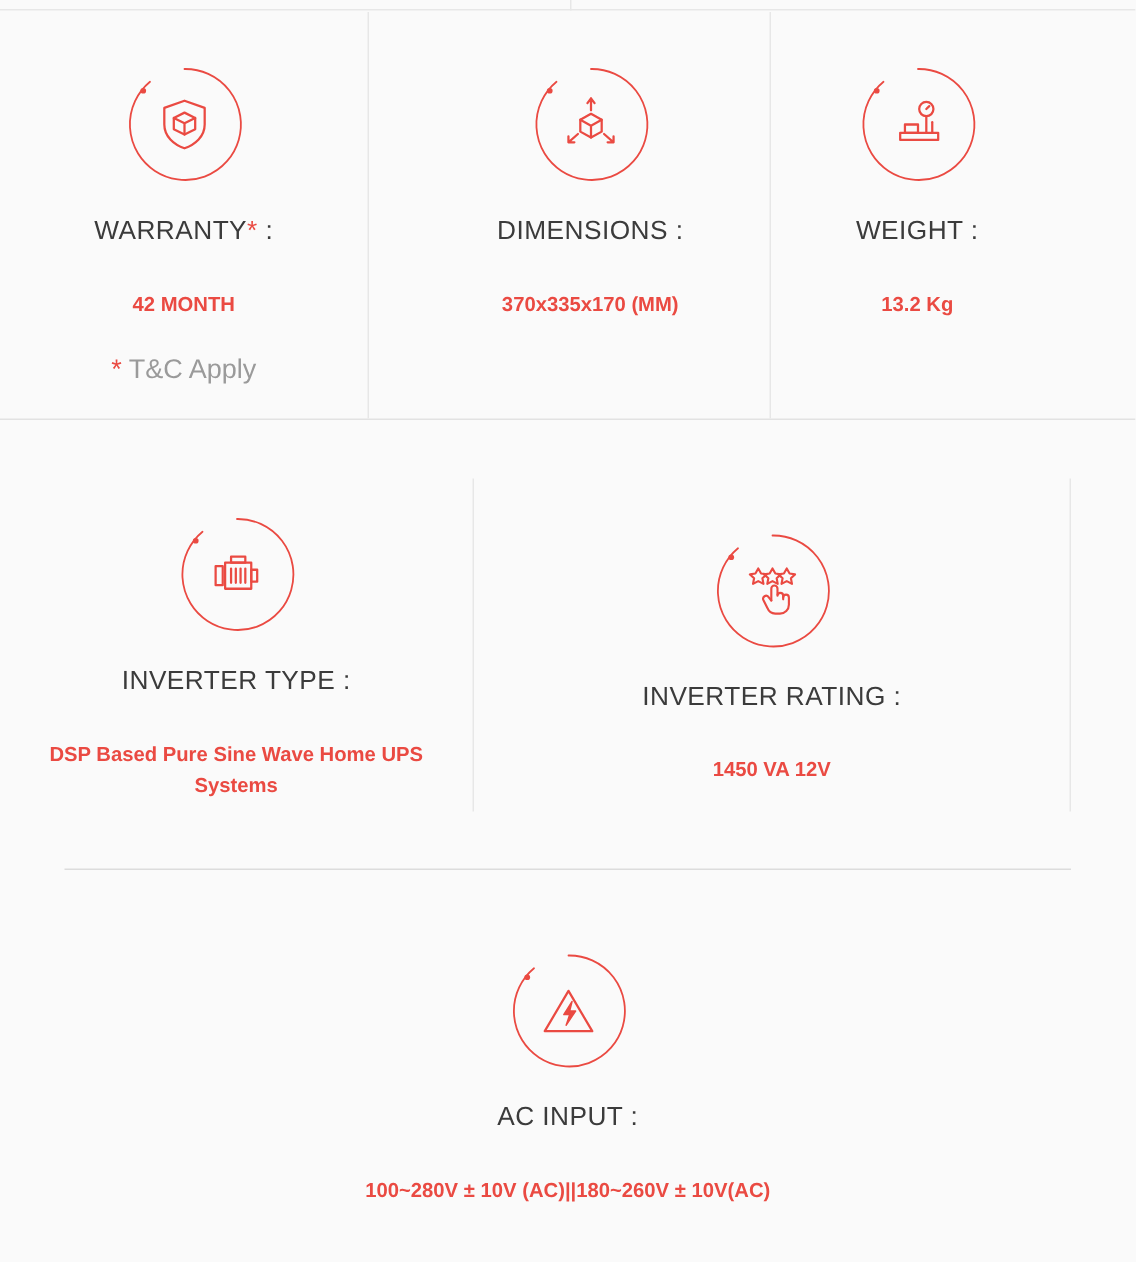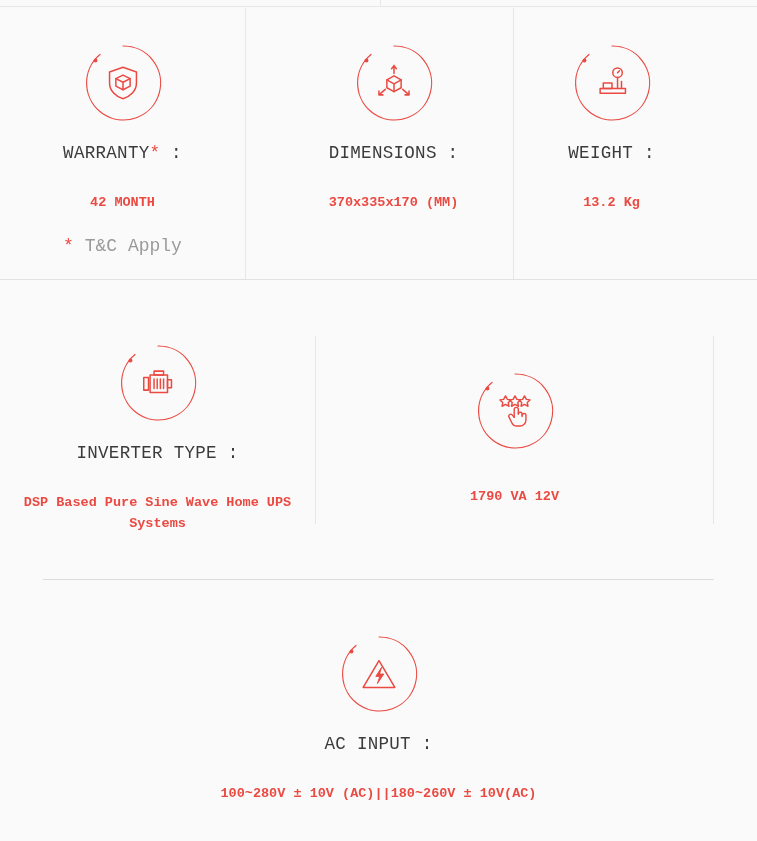--- a/index.html
+++ b/index.html
@@ -38,21 +38,20 @@
     position: absolute;
     top: 8px;
     left: 0;
     width: 757px;
   }
 
   .spec-row {
     display: flex;
     box-sizing: border-box;
     background: #fafafa;
-    font-family: Liberation Mono, monospace;
   }
 
   
   .row-1 {
     height: 272px;
     border-bottom: 1px solid #e2e2e2;
   }
   .row-1 .spec-cell:nth-child(1) { width: 245px; }
   .row-1 .spec-cell:nth-child(2) { width: 268px; border-left: 1px solid #e7e7e7; padding-left: 28px; }
   .row-1 .spec-cell:nth-child(3) { width: 196px; border-left: 1px solid #e7e7e7; }
@@ -243,21 +242,22 @@
         </svg>
         <svg class="glyph" viewBox="0 0 48 48" fill="none" stroke="#ea4a42" stroke-width="1.8" stroke-linejoin="round" stroke-linecap="round">
           <path d="M12 5 l2.4 4.3 4.6 .7 -3.5 3.3 .9 4.7 -4.4-2.3 -4.4 2.3 .9-4.7 -3.5-3.3 4.6-.7 z"></path>
           <path d="M24 5 l2.4 4.3 4.6 .7 -3.5 3.3 .9 4.7 -4.4-2.3 -4.4 2.3 .9-4.7 -3.5-3.3 4.6-.7 z"></path>
           <path d="M36 5 l2.4 4.3 4.6 .7 -3.5 3.3 .9 4.7 -4.4-2.3 -4.4 2.3 .9-4.7 -3.5-3.3 4.6-.7 z"></path>
           <path d="M23 22 v10 M23 22 a2.6 2.6 0 0 1 5.2 0 v5"></path>
           <path d="M28.2 28 a2.4 2.4 0 0 1 4.8 0 v3"></path>
           <path d="M33 29.5 a2.4 2.4 0 0 1 4.8 0 v6 a7.5 7.5 0 0 1 -7.5 7.5 h-4 a7 7 0 0 1 -6.5 -4.5 l-3.5 -7 a2.5 2.5 0 0 1 4.2 -2.6 L23 32"></path>
         </svg>
       </div>
-      <p class="spec-value">1790 VA 12V</p>
+      <div class="spec-title"><span>INVERTER RATING</span><span class="ast"></span><span> :</span></div>
+      <p class="spec-value">1450 VA 12V</p>
     </div>
 
     <div class="row-2-rule"></div>
   </div>
 
   <div class="spec-row row-3">
 
     <div class="spec-cell">
       <div class="icon-badge">
         <svg class="ring" viewBox="0 0 82 82" fill="none">

